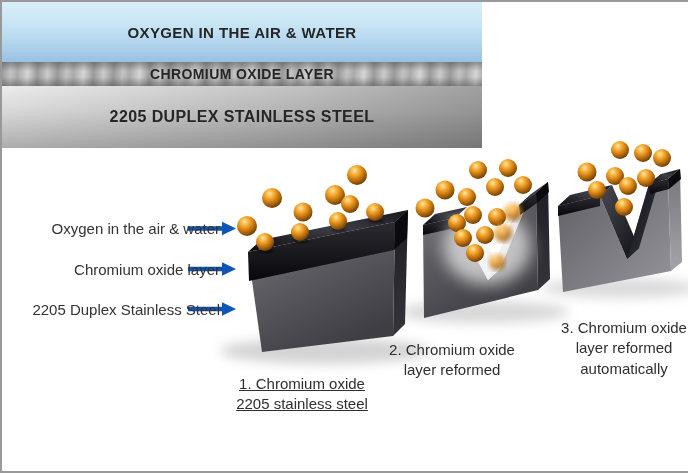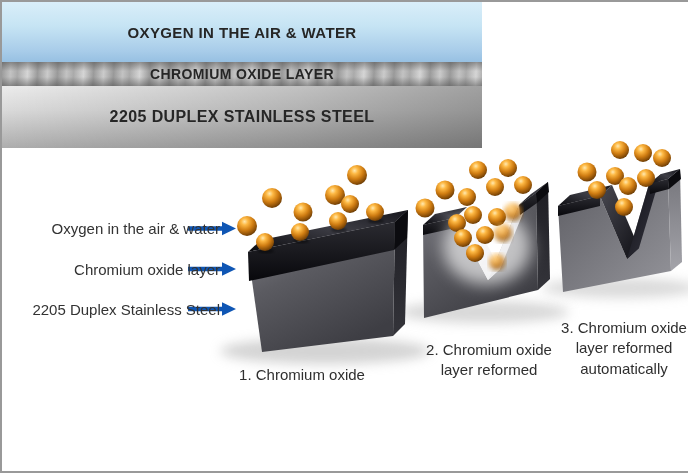--- a/index.html
+++ b/index.html
@@ -33,22 +33,22 @@
   .legend-label{
     position:absolute;right:504px;width:230px;text-align:right;
     font-size:15px;color:#333;white-space:nowrap;line-height:17px;
   }
   .ll-1{top:220px;} .ll-2{top:261px;} .ll-3{top:301px;}
   
   .caption{
     position:absolute;width:170px;text-align:center;
     font-size:15px;line-height:1.35;color:#2f2f2f;
   }
-  .cap-1{left:217px;top:365px;}
-  .cap-2{left:404px;top:340px;}
+  .cap-1{left:217px;top:374px;text-decoration:underline;}
+  .cap-2{left:367px;top:340px;}
   .cap-3{left:539px;top:318px;}
 </style>
 </head>
 <body>
 
 <div class="frame">
 
   <div class="banner">
     <div class="banner-layer layer-oxygen">
       <span class="banner-text">OXYGEN IN THE AIR &amp; WATER</span>
@@ -216,20 +216,21 @@
       <circle cx="624" cy="207" r="9" fill="url(#sphG)"></circle>
     </g>
   </svg>
 
   <div class="legend-label ll-1">Oxygen in the air &amp; water</div>
   <div class="legend-label ll-2">Chromium oxide layer</div>
   <div class="legend-label ll-3">2205 Duplex Stainless Steel</div>
 
   <div class="caption cap-1">
     <div>1. Chromium oxide</div>
+    <div>2205 stainless steel</div>
   </div>
   <div class="caption cap-2">
     <div>2. Chromium oxide</div>
     <div>layer reformed</div>
   </div>
   <div class="caption cap-3">
     <div>3. Chromium oxide</div>
     <div>layer reformed</div>
     <div>automatically</div>
   </div>

